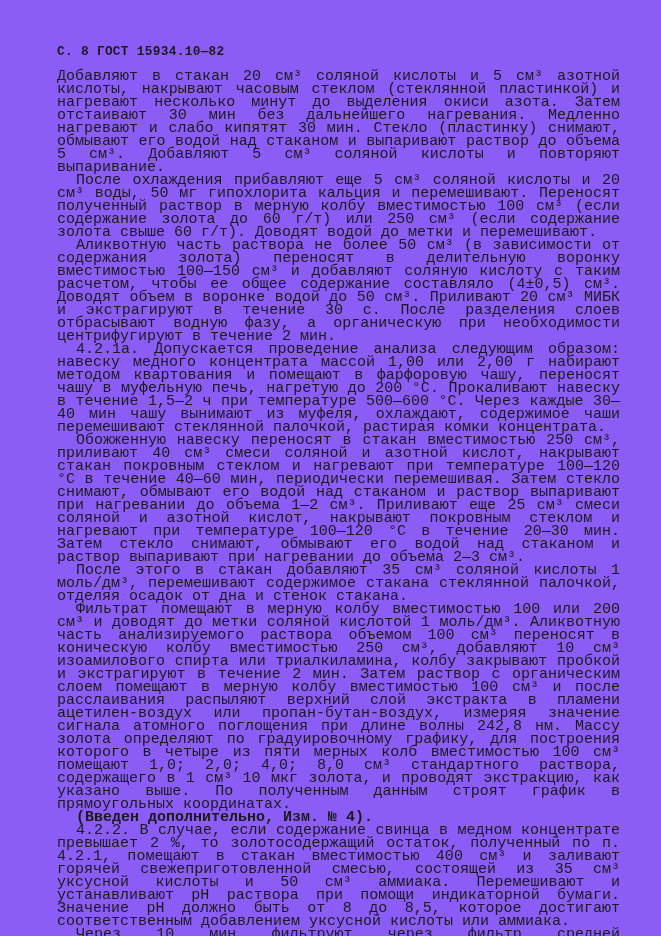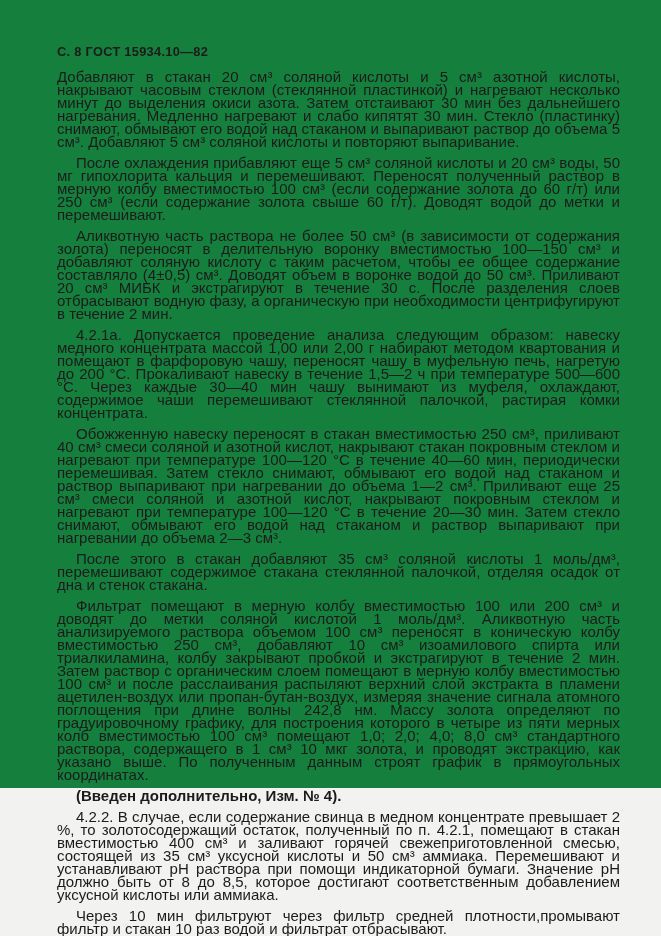--- a/index.html
+++ b/index.html
@@ -8,24 +8,24 @@
   }
   body {
     width: 661px;
     height: 936px;
     background: #f2f2f0;
     overflow: hidden;
   }
   .page {
     position: relative;
     width: 661px;
-    height: 788px;
-    background: #15803d;
+    height: 936px;
+    background: #8b5cf6;
     color: #1b1b1b;
-    font-family: Liberation Sans, sans-serif;
+    font-family: Liberation Mono, monospace;
   }
   .running-header {
     position: absolute;
     left: 57px;
     top: 44px;
     font-size: 12.8px;
     font-weight: bold;
     letter-spacing: 0.3px;
     white-space: nowrap;
   }
@@ -39,21 +39,20 @@
     text-align: justify;
     hyphens: auto;
     -webkit-hyphens: auto;
   }
   .doc-body p {
     margin: 0;
     padding: 0;
   }
   .doc-body p.indent {
     text-indent: 19px;
-    margin-top: 8px;
   }
   .seg-normal { font-style: normal; font-weight: normal; }
   .seg-bold   { font-weight: bold; }
   .seg-italic { font-style: italic; }
 </style>
 </head>
 <body>
 
 <div class="page">
   <div class="running-header">С. 8 ГОСТ 15934.10—82</div>

